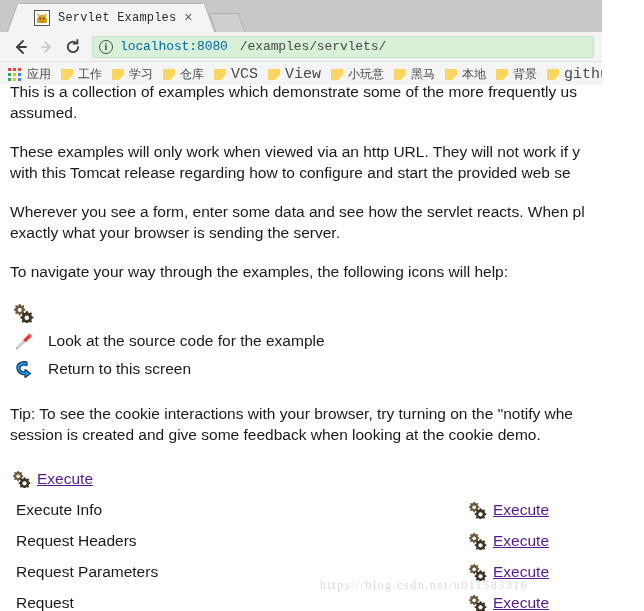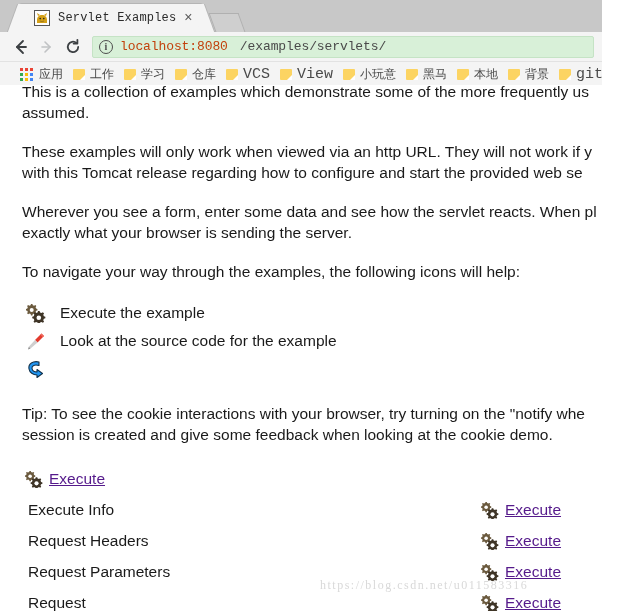--- a/index.html
+++ b/index.html
@@ -136,29 +136,29 @@
     color: #4d4d4d;
     font-weight: bold;
   }
   .url {
     font-family: "Liberation Mono", monospace;
     font-size: 13px;
     color: #1a1a1a;
     white-space: nowrap;
     letter-spacing: -0.1px;
   }
-  .url .host { color: #c2410c; font-family: Liberation Mono, monospace; }
+  .url .host { color: #0369a1; font-family: Liberation Mono, monospace; }
   .url .path { color: #4a4a4a; margin-left: 12px; }
 
   .bookmarks {
     height: 26px;
     background: #f4f4f4;
     display: flex;
     align-items: center;
-    padding: 0 16px;
+    padding: 0 4px;
     border-bottom: 1px solid #cfcfcf;
     overflow: hidden;
   }
   .bm {
     display: flex; align-items: center;
     padding: 2px 6px 2px 4px;
     white-space: nowrap;
     cursor: pointer;
     flex: 0 0 auto;
   }
@@ -194,21 +194,20 @@
   }
 
   
   .page {
     position: absolute;
     top: 85px; left: 0;
     width: 644px;
     height: 526px;
     background: #fff;
     overflow: hidden;
-    padding-left: 12px;
   }
   .page-inner {
     width: 900px;
     padding: 0 0 0 10px;
     position: relative;
     top: -4px;
   }
   p.body {
     font-size: 15.5px;
     line-height: 21px;
@@ -402,39 +401,39 @@
               <g fill="#6b5a3e">
                 <path d="M6 1 l1.4 0 .4 1.3 1.3.5 1.2-.7 1 1-.7 1.2.5 1.3 1.3.4 0 1.4-1.3.4-.5 1.3.7 1.2-1 1-1.2-.7-1.3.5-.4 1.3-1.4 0-.4-1.3-1.3-.5-1.2.7-1-1 .7-1.2-.5-1.3-1.3-.4 0-1.4 1.3-.4.5-1.3-.7-1.2 1-1 1.2.7 1.3-.5z"></path>
               </g>
               <circle cx="6.7" cy="7" r="2" fill="#ffffff"></circle>
               <g fill="#3f3527">
                 <path d="M13 8 l1.6 0 .45 1.5 1.5.6 1.35-.8 1.15 1.15-.8 1.35.6 1.5 1.5.45 0 1.6-1.5.45-.6 1.5.8 1.35-1.15 1.15-1.35-.8-1.5.6-.45 1.5-1.6 0-.45-1.5-1.5-.6-1.35.8-1.15-1.15.8-1.35-.6-1.5-1.5-.45 0-1.6 1.5-.45.6-1.5-.8-1.35 1.15-1.15 1.35.8 1.5-.6z"></path>
               </g>
               <circle cx="13.8" cy="14.8" r="2.3" fill="#ffffff"></circle>
             </svg>
           </span>
-          <span class="legend-text">Execute the example</span>
         </div>
         <div class="legend-row">
           <span class="legend-icon">
             <svg width="22" height="20" viewBox="0 0 22 20">
               <path d="M16.5 2.5 L19 5 L12.5 11.5 L10 9 Z" fill="#e23b2e"></path>
               <path d="M16.5 2.5 L19 5 L17.8 6.2 L15.3 3.7 Z" fill="#f06a5e"></path>
               <path d="M10 9 L12.5 11.5 L5.5 17.5 L3.8 15.8 Z" fill="#cfcfcf"></path>
               <path d="M3.8 15.8 L5.5 17.5 L3 18.5 Z" fill="#8a8a8a"></path>
             </svg>
           </span>
           <span class="legend-text">Look at the source code for the example</span>
         </div>
         <div class="legend-row">
           <span class="legend-icon">
             <svg width="22" height="20" viewBox="0 0 22 20">
               <path d="M14 3 C8 1.5, 3 5, 4 10 C4.6 13.5, 8 16, 12 16 L12 18.5 L17.5 14.5 L12 10.5 L12 13 C9.5 13, 7.3 11.5, 7 9.5 C6.6 6.8, 9.6 5, 14 6.5 Z" fill="#2196f3" stroke="#12314a" stroke-width="1.1" stroke-linejoin="round"></path>
             </svg>
           </span>
+          <span class="legend-text">Return to this screen</span>
         </div>
       </div>
 
       <p class="body">Tip: To see the cookie interactions with your browser, try turning on the "notify whe
 session is created and give some feedback when looking at the cookie demo.</p>
 
       <div class="examples">
         <div class="ex-row">
           <span class="ex-action">
             <span class="ex-icon">

